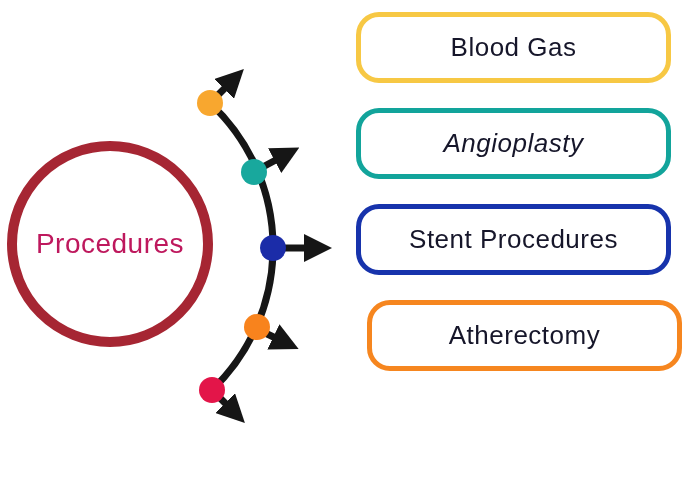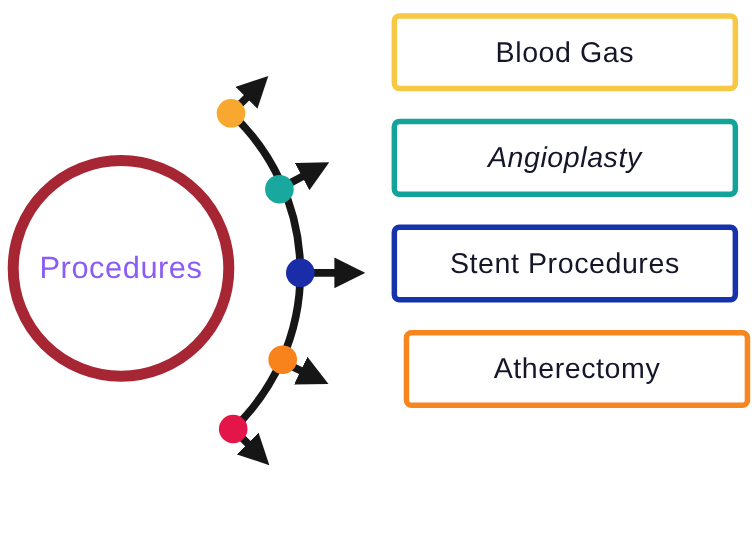--- a/index.html
+++ b/index.html
@@ -24,31 +24,31 @@
     border-radius: 50%;
     box-sizing: border-box;
     display: flex;
     align-items: center;
     justify-content: center;
     background: #ffffff;
   }
   .hub-label {
     font-size: 28px;
     font-weight: 400;
-    color: #8b5cf6;
+    color: #be185d;
     letter-spacing: 0.5px;
     white-space: nowrap;
   }
   .node-box {
     position: absolute;
     left: 356px;
     width: 315px;
     height: 71px;
     border: 5px solid #999;
-    border-radius: 7px;
+    border-radius: 23px;
     box-sizing: border-box;
     background: #ffffff;
     display: flex;
     align-items: center;
     justify-content: center;
   }
   .node-label {
     font-size: 26px;
     font-weight: 400;
     color: #16162a;

